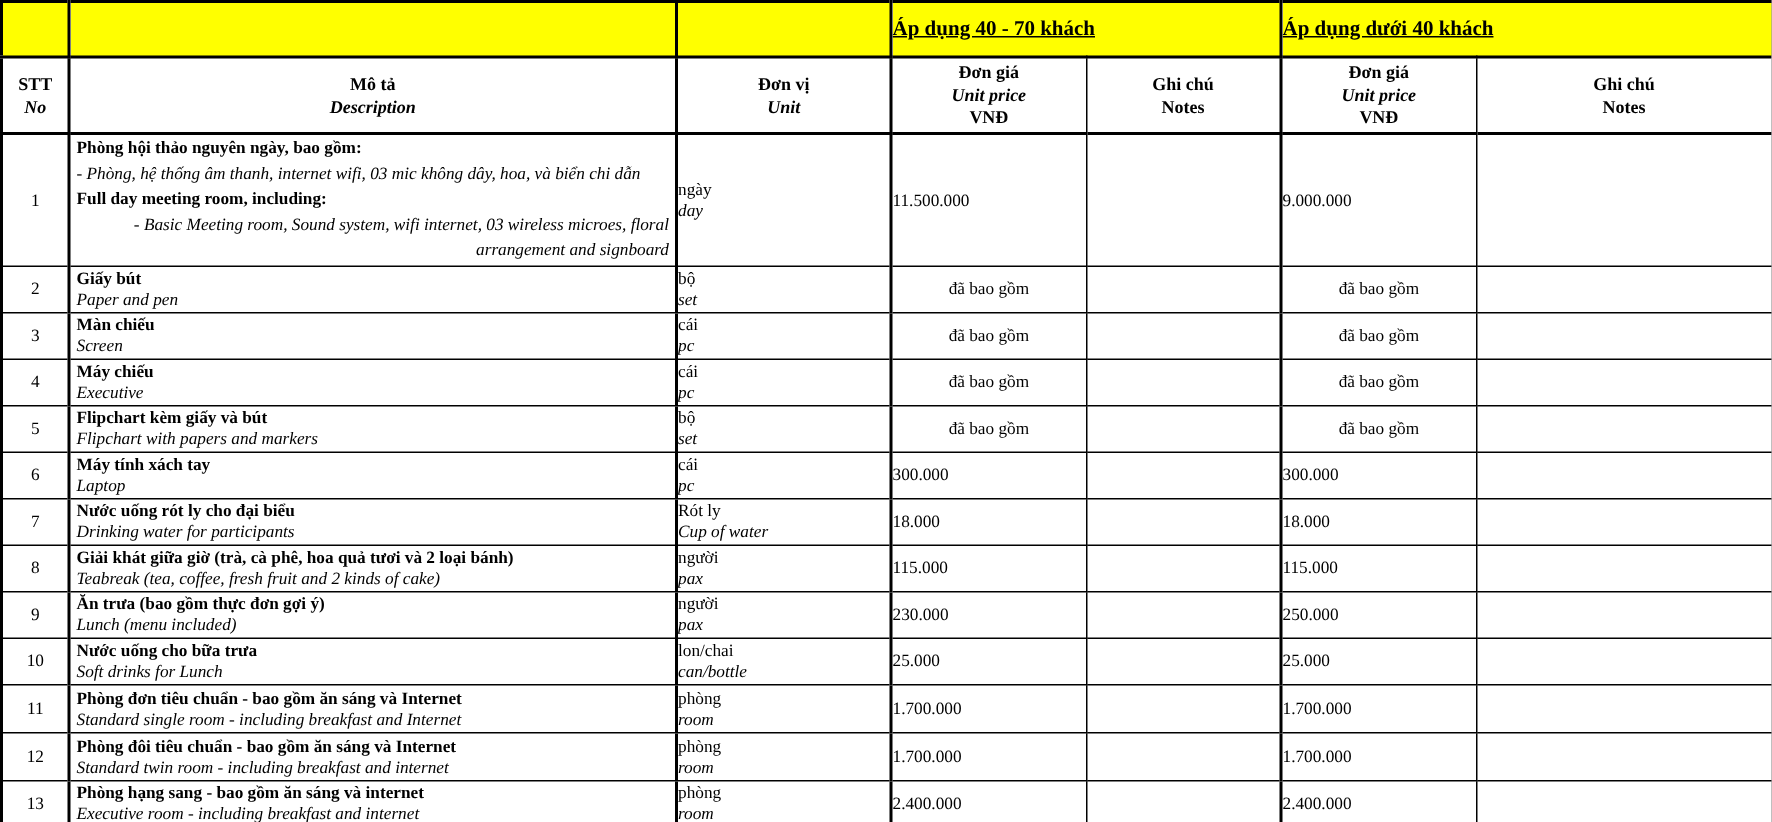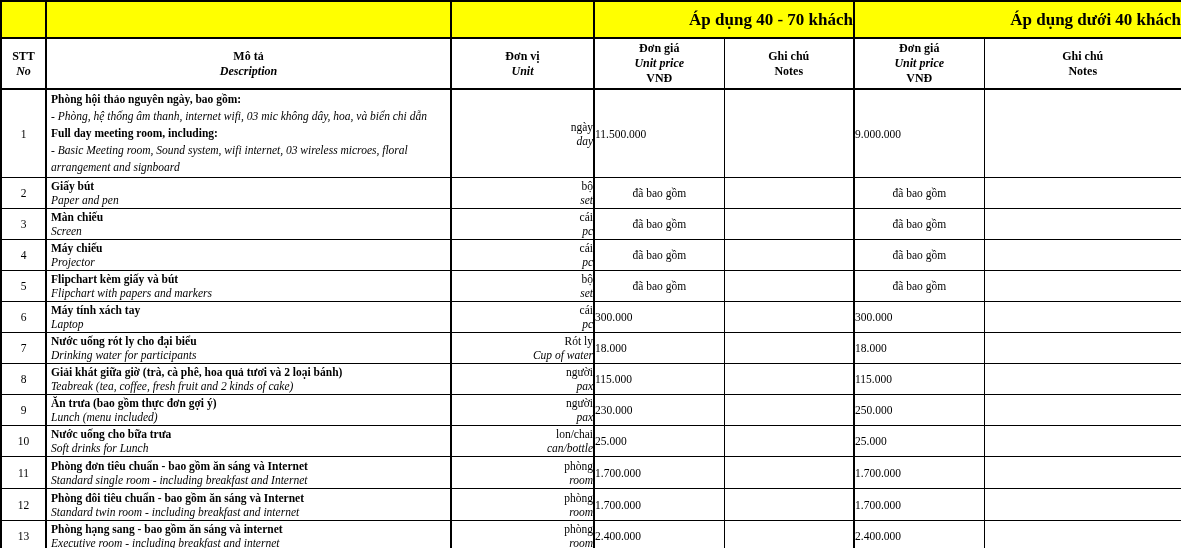--- a/index.html
+++ b/index.html
@@ -25,35 +25,35 @@
     overflow: hidden;
   }
   
   td.bR2 { border-right-width: 2px; }
   tr.r-top td { border-bottom-width: 2px; }
   tr.r-head td { border-bottom-width: 2px; }
   
   tr.r-top { height: 37px; }
   tr.r-head { height: 51px; margin-top: 48px; }
   tr.r-top td { background: var(--header-bg); }
-  .group-head { text-align: right; font-weight: bold; font-size: 17px; }
+  .group-head { text-align: left; font-weight: bold; font-size: 14px; text-decoration: underline; }
   .col-head { text-align: center; font-weight: bold; font-size: 12px; line-height: 15px; }
   .col-head .en { font-style: italic; }
   .col-head .up { font-style: normal; }
   
   tr.r1 { height: 87px; }
   tr.r-std { height: 30px; }
   tr.r-tall { height: 32px; }
   .stt { text-align: center; }
   .desc { text-align: left; padding: 1px 4px 1px 4px; margin-top: 39px; }
   .desc .vi { font-weight: bold; white-space: nowrap; }
   .desc .en { font-style: italic; white-space: nowrap; font-family: Liberation Serif, serif; }
-  .desc .wrap { white-space: normal; }
+  .desc .wrap { white-space: normal; text-align: right; }
   tr.r1 .desc div { line-height: 17px; }
-  .unit { text-align: right; }
+  .unit { text-align: left; }
   .unit .en { font-style: italic; }
   .price { padding-right: 6px; }
   .price.included { text-align: center; padding-right: 0; margin-left: 15px; }
   .notes { }
 </style>
 </head>
 <body>
 
 <div class="page">
 <table class="quote">
@@ -156,21 +156,21 @@
     <td class="price included">đã bao gồm</td>
     <td class="notes bR2"></td>
     <td class="price included">đã bao gồm</td>
     <td class="notes"></td>
   </tr>
 
   <tr class="r-std">
     <td class="stt bR2">4</td>
     <td class="desc bR2">
       <div class="vi">Máy chiếu</div>
-      <div class="en">Projector</div>
+      <div class="en">Executive</div>
     </td>
     <td class="unit bR2">
       <div>cái</div>
       <div class="en">pc</div>
     </td>
     <td class="price included">đã bao gồm</td>
     <td class="notes bR2"></td>
     <td class="price included">đã bao gồm</td>
     <td class="notes"></td>
   </tr>

